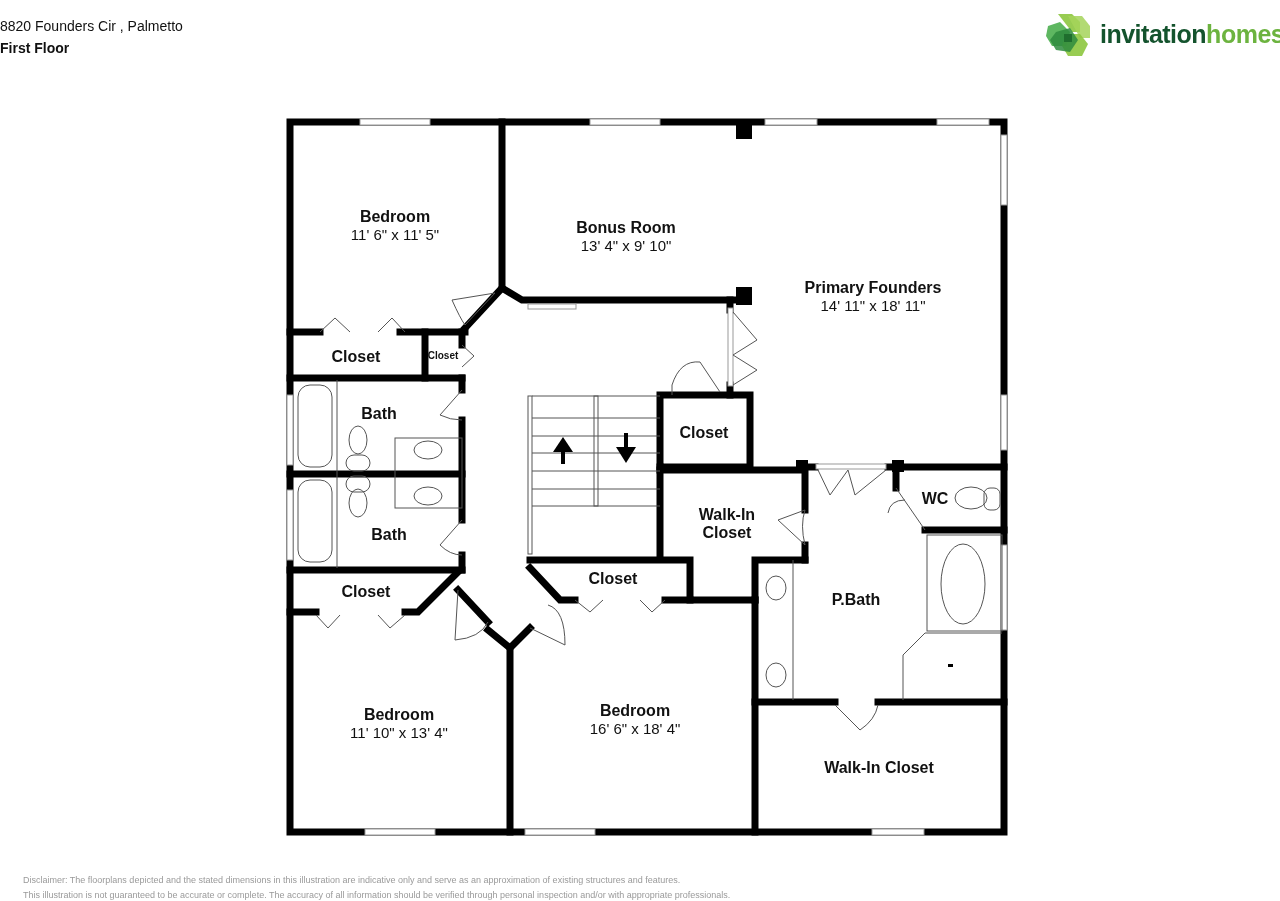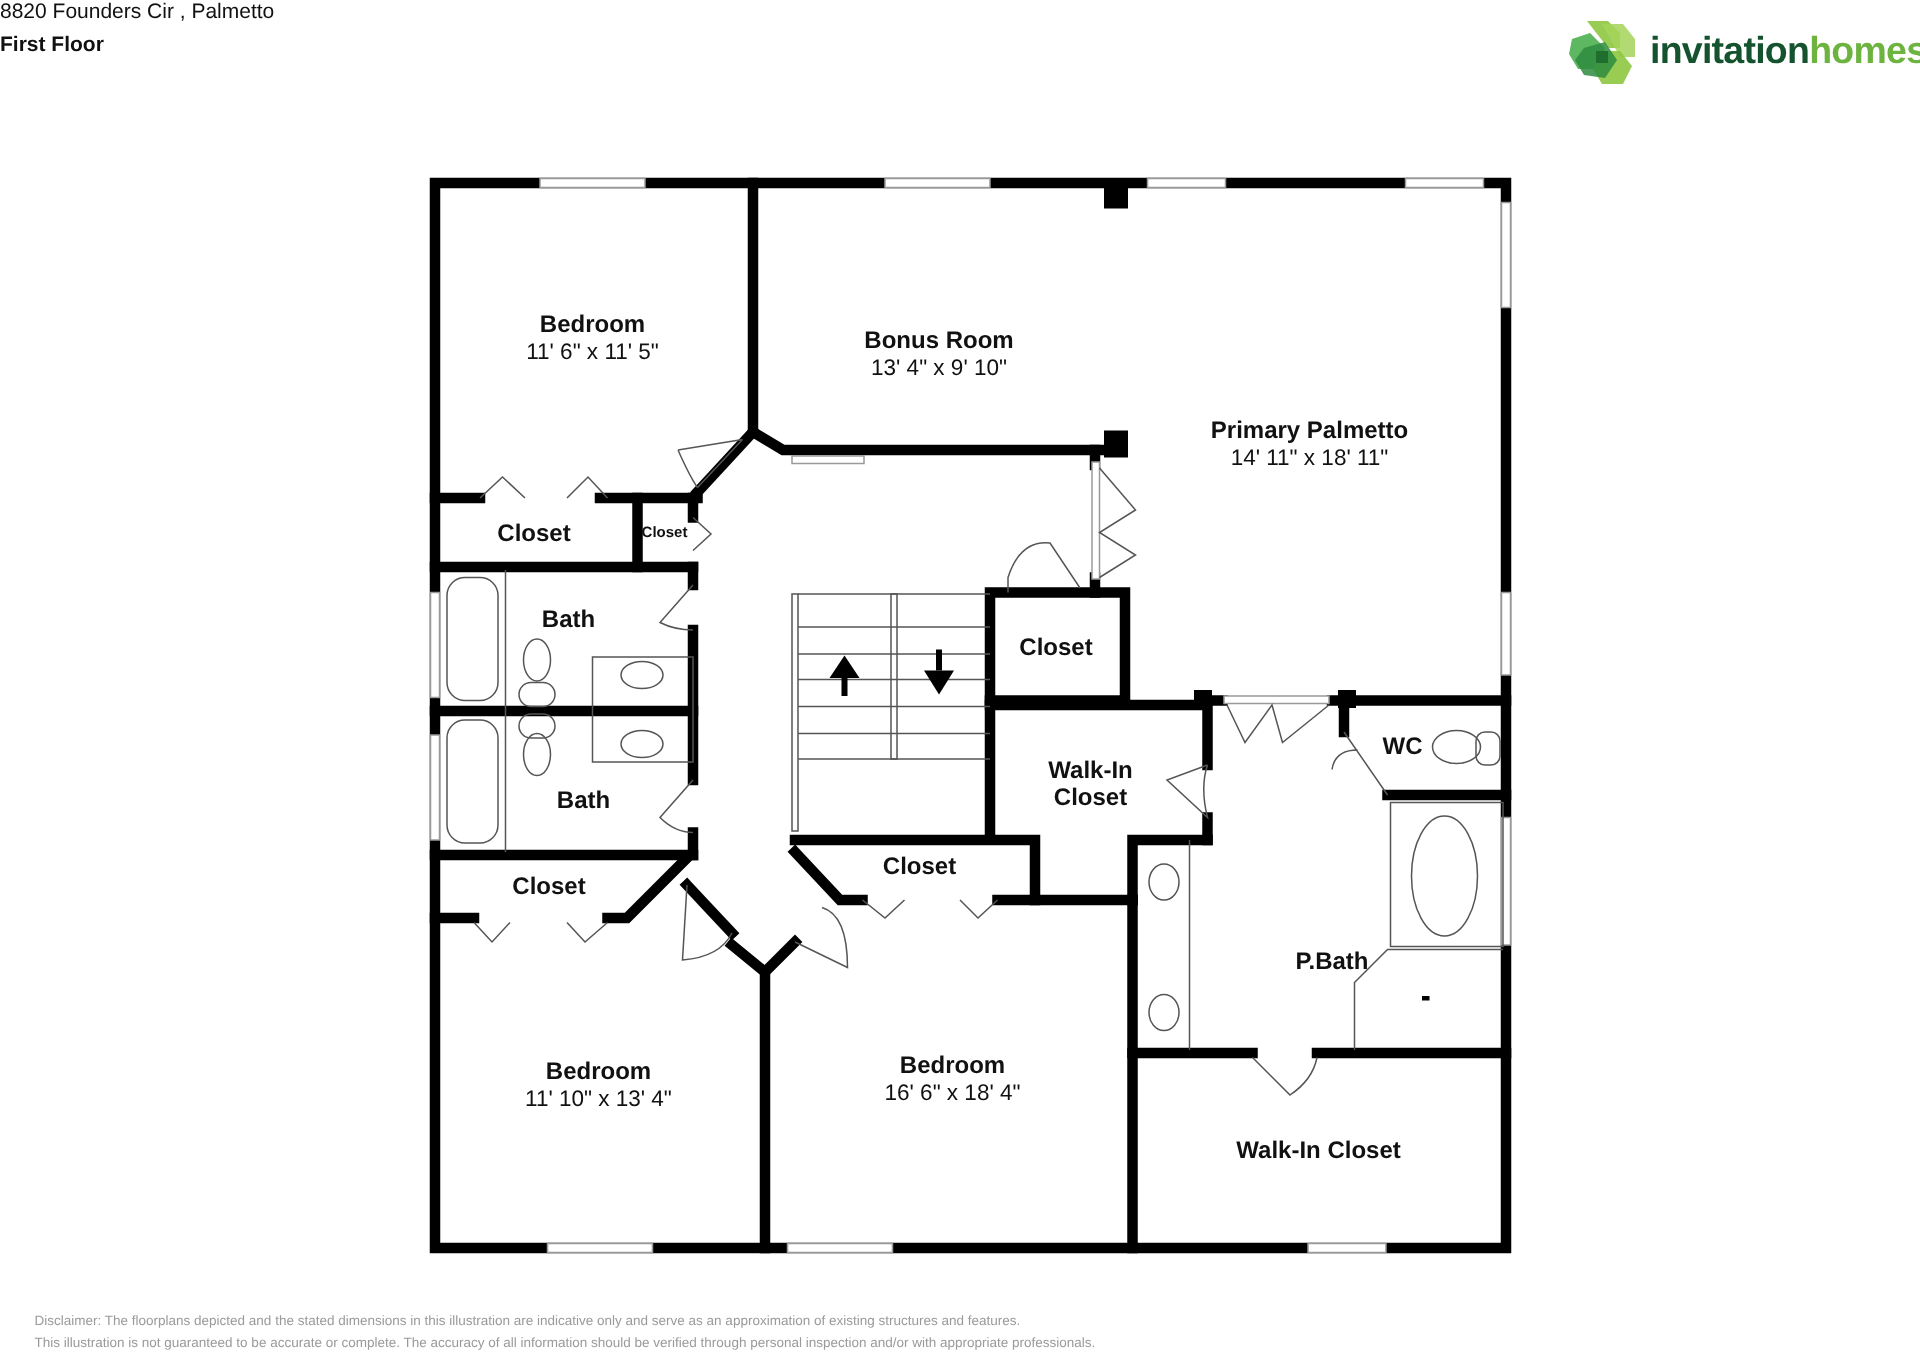--- a/index.html
+++ b/index.html
@@ -1,17 +1,17 @@
 <!DOCTYPE html>
 <html><head>
 <meta charset="utf-8">
 <style>
   html, body { margin:0; padding:0; background:#ffffff; }
   body { width:1280px; height:901px; position:relative; overflow:hidden; font-family:"Liberation Sans", sans-serif; color:#111; }
-  .hdr { position:absolute; left:0; font-size:14px; color:#111; }
+  .hdr { position:absolute; left:0; font-size:14px; color:#111;margin-top:19px; }
   #addr { top:-1px; }
   #floor { top:21px;font-weight:bold; }
   #logo { position:absolute; left:1044px; top:12px; width:236px; height:48px; }
   #logo-text { position:absolute; left:56px; top:8px; font-size:25px; font-weight:bold; letter-spacing:-0.5px; white-space:nowrap; }
   #logo-text .a { color:#14532d; }
   #logo-text .b { color:#6cb33f; }
   #plan { position:absolute; left:0; top:0; }
   .lbl { position:absolute; transform:translate(-50%,-50%); text-align:center; white-space:nowrap; line-height:1.15; }
   .lbl .n { font-weight:bold; font-size:16px; display:block; }
   .lbl .d { font-size:15px; display:block; }
@@ -172,21 +172,21 @@
 
 <div class="lbl" style="left:395px;top:226px;">
     <span class="n">Bedroom</span>
     <span class="d">11' 6" x 11' 5"</span>
   </div>
 <div class="lbl" style="left:626px;top:213px;margin-top:24px;">
     <span class="n">Bonus Room</span>
     <span class="d">13' 4" x 9' 10"</span>
   </div>
 <div class="lbl" style="left:873px;top:297px;">
-    <span class="n">Primary Palmetto</span>
+    <span class="n">Primary Founders</span>
     <span class="d">14' 11" x 18' 11"</span>
   </div>
 <div class="lbl" style="left:356px;top:357px;">
     <span class="n">Closet</span>
   </div>
 <div class="lbl small" style="left:443px;top:356px;">
     <span class="n">Closet</span>
   </div>
 <div class="lbl" style="left:379px;top:414px;">
     <span class="n">Bath</span>
@@ -196,21 +196,21 @@
   </div>
 <div class="lbl" style="left:704px;top:433px;">
     <span class="n">Closet</span>
   </div>
 <div class="lbl" style="left:727px;top:524px;white-space:normal;width:70px;">
     <span class="n">Walk-In Closet</span>
   </div>
 <div class="lbl" style="left:935px;top:499px;text-align:right;">
     <span class="n">WC</span>
   </div>
-<div class="lbl" style="left:888px;top:600px;margin-top:42px;">
+<div class="lbl" style="left:856px;top:600px;">
     <span class="n">P.Bath</span>
   </div>
 <div class="lbl" style="left:366px;top:592px;">
     <span class="n">Closet</span>
   </div>
 <div class="lbl" style="left:613px;top:579px;">
     <span class="n">Closet</span>
   </div>
 <div class="lbl" style="left:399px;top:724px;">
     <span class="n">Bedroom</span>

